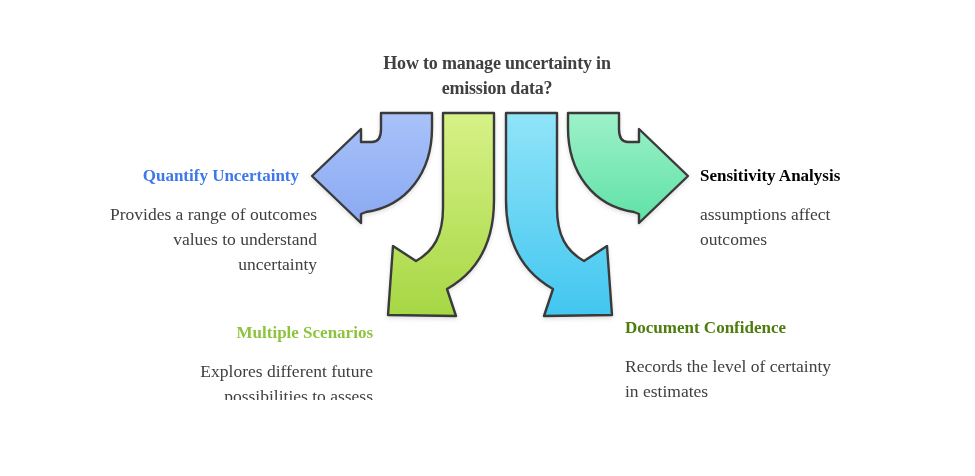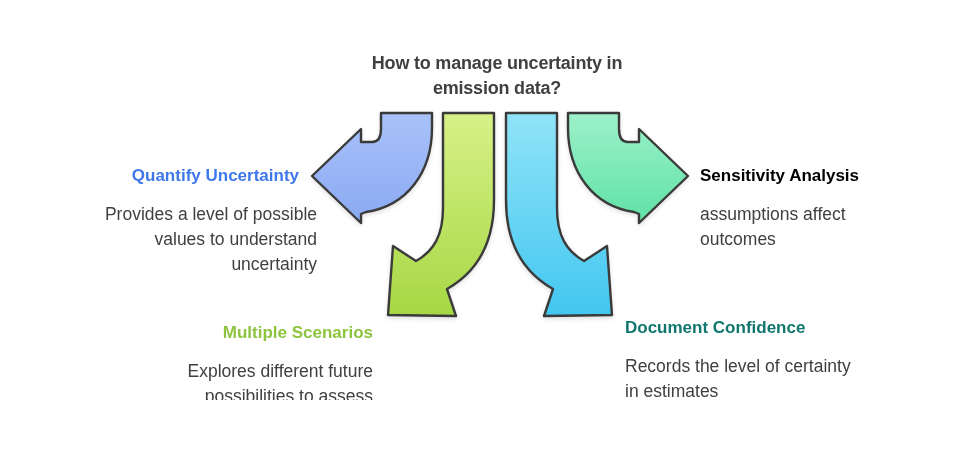--- a/index.html
+++ b/index.html
@@ -1,20 +1,20 @@
 <!DOCTYPE html>
 <html><head>
 <meta charset="utf-8">
 <style>
   html,body{margin:0;padding:0;background:#ffffff;}
   .canvas{
     position:relative;
     width:975px;height:400px;
     background:#ffffff;
-    font-family:Liberation Sans, sans-serif;
+    font-family:Liberation Serif, serif;
     overflow:hidden;
   }
   .title{
     position:absolute;top:51px;left:0;width:994px;
     text-align:center;font-weight:700;font-size:18px;line-height:25px;
     letter-spacing:-0.2px;
   }
   .arrows-svg{position:absolute;top:0;left:0;filter:drop-shadow(0 2px 2px rgba(70,70,70,0.18));}
   .arrow-path{stroke-width:2.4;stroke-linejoin:round;}
   .block{position:absolute;font-size:17.5px;line-height:25px;}
@@ -62,37 +62,37 @@
 
     <path class="arrow-path" fill="url(#g1)" d="M494,113 L443,113 L443,208 C443,235 434,251 416,261 L393,246 L388,315 L456,316 L447,289 C477,272 494,242 494,200 Z" stroke="#3a3a3a"></path>
 
     <path class="arrow-path" fill="url(#g2)" d="M506,113 L557,113 L557,208 C557,235 566,251 584,261 L607,246 L612,315 L544,316 L553,289 C523,272 506,242 506,200 Z" stroke="#3a3a3a"></path>
 
     <path class="arrow-path" fill="url(#g3)" d="M619,113 L568,113 L568,128 C568,172 593,206 634,212 L639,214 L639,223 L688,176 L639,129 L639,142 L628,142 C622,142 619,137 619,129 Z" stroke="#3a3a3a"></path>
   </svg>
 
   <div class="block align-right" id="block-tl">
     <div class="heading" style="color: rgb(62, 120, 234);">Quantify Uncertainty</div>
-    <div class="body-line">Provides a level of possible</div>
+    <div class="body-line">Provides a range of outcomes</div>
     <div class="body-line">values to understand</div>
     <div class="body-line">uncertainty</div>
   </div>
 
   <div class="block align-left" id="block-tr">
     <div class="heading" style="color: #000000;">Sensitivity Analysis</div>
     <div class="body-line">assumptions affect</div>
     <div class="body-line">outcomes</div>
   </div>
 
   <div class="block align-right" id="block-bl">
     <div class="heading" style="color: rgb(141, 196, 63);">Multiple Scenarios</div>
     <div class="body-line">Explores different future</div>
     <div class="body-line">possibilities to assess</div>
     <div class="body-line">range</div>
   </div>
 
   <div class="block align-left" id="block-br">
-    <div class="heading" style="color: #0f766e;">Document Confidence</div>
+    <div class="heading" style="color: #4d7c0f;">Document Confidence</div>
     <div class="body-line">Records the level of certainty</div>
     <div class="body-line">in estimates</div>
   </div>
 
 </div>
 
 </body></html>

